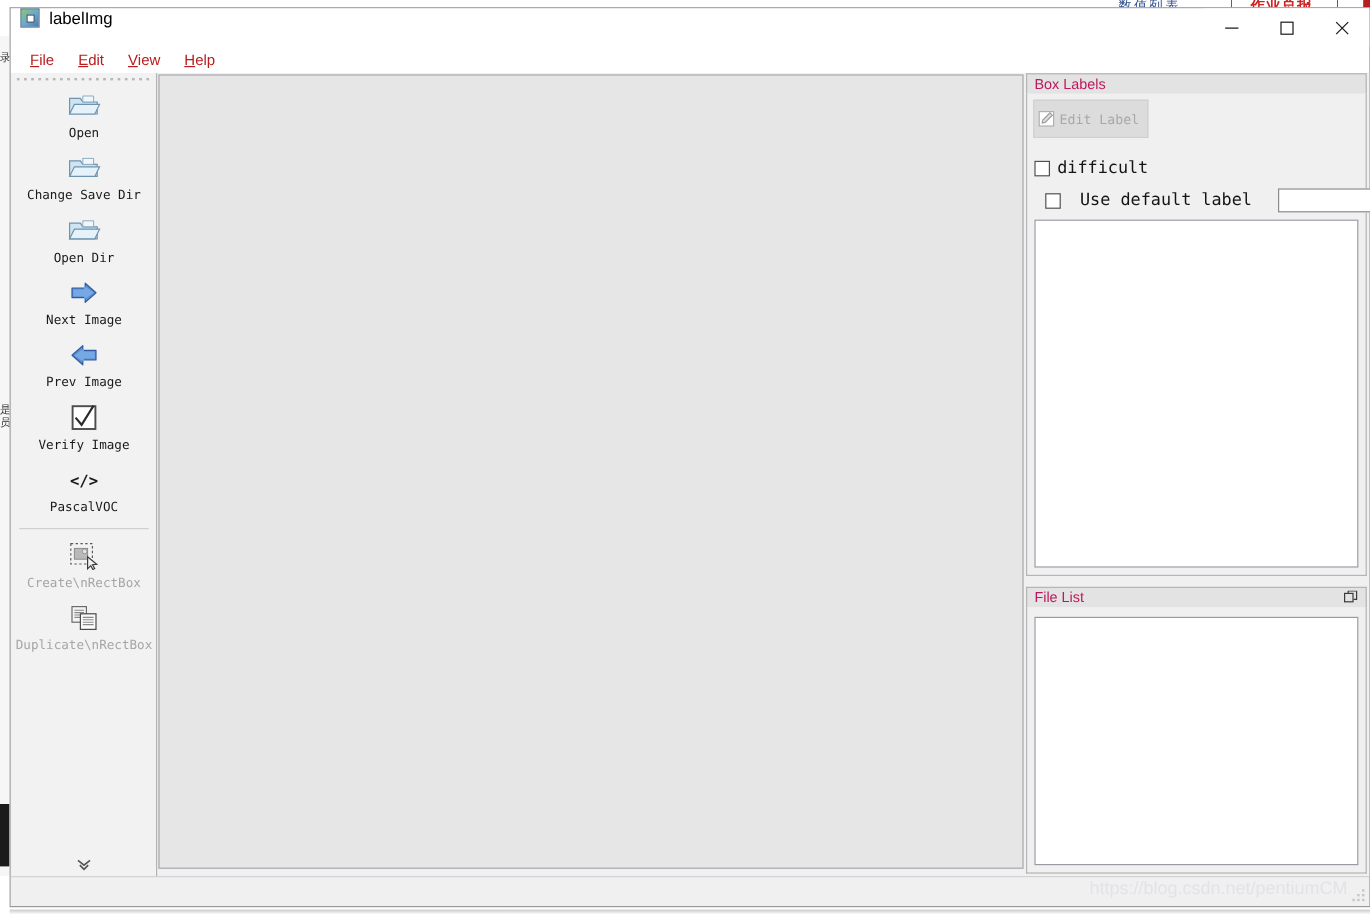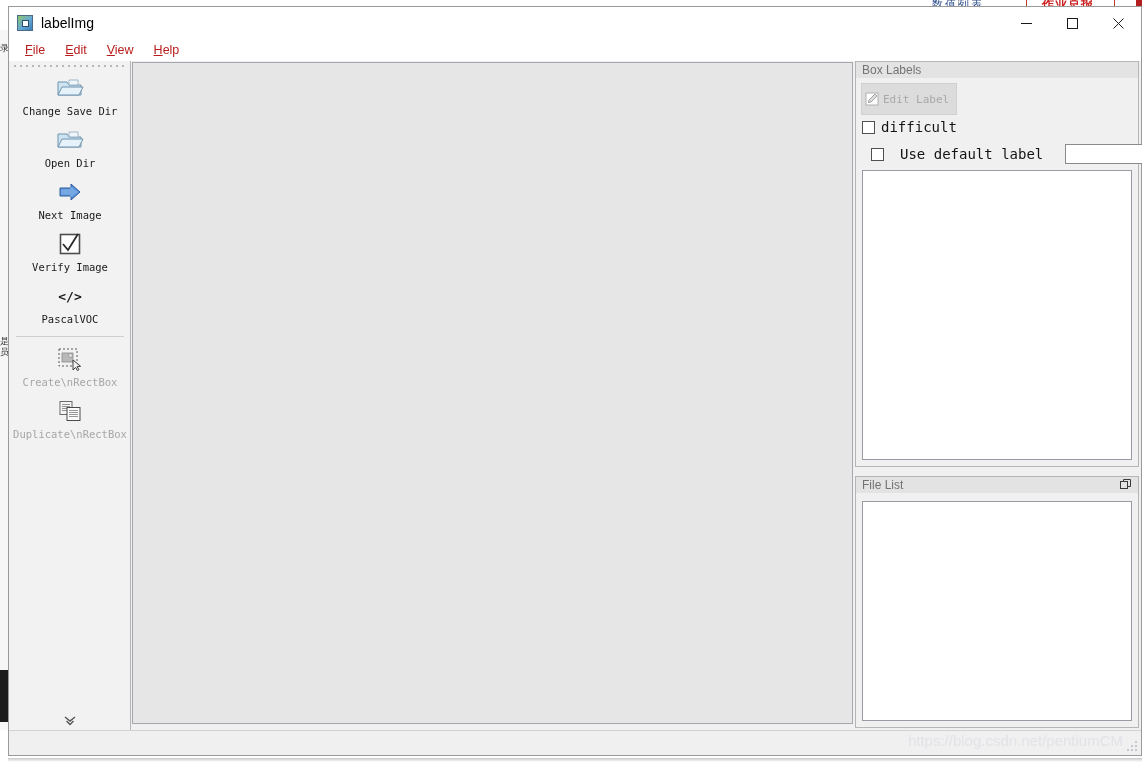--- a/index.html
+++ b/index.html
@@ -87,21 +87,20 @@
     box-sizing: border-box;
     display: flex;
     flex-direction: column;
   }
 
   
   #title-bar {
     height: 32px;
     background: #ffffff;
     display: flex;
-    align-items: center;
     flex: 0 0 auto;
     position: relative;
   }
   #app-icon {
     width: 16px; height: 16px;
     margin-left: 8px;
     border: 1px solid #4a6a8a;
     background: linear-gradient(135deg, #8fc66b 0%, #63a9d6 55%, #3f7fb5 100%);
     box-sizing: border-box;
     position: relative;
@@ -246,21 +245,21 @@
   .dock-title {
     height: 17px;
     background: #e3e3e3;
     border: 1px solid #b5b5b5;
     border-bottom: none;
     box-sizing: border-box;
     display: flex;
     align-items: center;
     padding: 0 6px;
     font-size: 12px;
-    color: #737373;
+    color: #be185d;
     font-family: "Liberation Sans", sans-serif;
     position: relative;
     flex: 0 0 auto;
   }
   .dock-title .float-icon {
     position: absolute;
     right: 6px; top: 2px;
   }
   .dock-panel {
     background: #f0f0f0;
@@ -273,21 +272,21 @@
   .edit-label-btn {
     width: 96px;
     height: 19px;
     background: #dcdcdc;
     border: 1px solid #d0d0d0;
     box-sizing: border-box;
     display: flex;
     align-items: center;
     gap: 3px;
     padding: 15px 3px;
-    margin: 1px 0 4px 1px;
+    margin: 1px 0 17px 1px;
   }
   .edit-label-btn .txt {
     font-family: "DejaVu Sans Mono", monospace;
     font-size: 11px;
     color: #a8a8a8;
     white-space: nowrap;
   }
   .cb-row {
     display: flex;
     align-items: center;
@@ -432,53 +431,72 @@
     <div class="menu-item"><u>E</u><span>dit</span></div>
     <div class="menu-item"><u>V</u><span>iew</span></div>
     <div class="menu-item"><u>H</u><span>elp</span></div>
   </div>
 
   <div id="body-row">
 
     <div id="toolbar">
       <div id="toolbar-grip"></div>
 
-
       <div class="tool-btn">
         <span class="tool-icon">
           <svg width="28" height="24" viewBox="0 0 28 24">
             <path d="M2 6 L11 6 L13 9 L25 9 L25 19 L2 19 Z" fill="#cfe4f2" stroke="#6e93ad" stroke-width="1"></path>
             <path d="M2 19 L6 11 L27 11 L23 19 Z" fill="#e6f2fa" stroke="#6e93ad" stroke-width="1"></path>
             <path d="M13 4 L22 4 L22 9 L13 9 Z" fill="#f0f6fa" stroke="#8aa8bd" stroke-width="0.8"></path>
           </svg>
         </span>
-        <span class="tool-label">Change Save Dir</span>
+        <span class="tool-label">Open</span>
       </div>
 
       <div class="tool-btn">
         <span class="tool-icon">
           <svg width="28" height="24" viewBox="0 0 28 24">
             <path d="M2 6 L11 6 L13 9 L25 9 L25 19 L2 19 Z" fill="#cfe4f2" stroke="#6e93ad" stroke-width="1"></path>
             <path d="M2 19 L6 11 L27 11 L23 19 Z" fill="#e6f2fa" stroke="#6e93ad" stroke-width="1"></path>
             <path d="M13 4 L22 4 L22 9 L13 9 Z" fill="#f0f6fa" stroke="#8aa8bd" stroke-width="0.8"></path>
           </svg>
         </span>
+        <span class="tool-label">Change Save Dir</span>
+      </div>
+
+      <div class="tool-btn">
+        <span class="tool-icon">
+          <svg width="28" height="24" viewBox="0 0 28 24">
+            <path d="M2 6 L11 6 L13 9 L25 9 L25 19 L2 19 Z" fill="#cfe4f2" stroke="#6e93ad" stroke-width="1"></path>
+            <path d="M2 19 L6 11 L27 11 L23 19 Z" fill="#e6f2fa" stroke="#6e93ad" stroke-width="1"></path>
+            <path d="M13 4 L22 4 L22 9 L13 9 Z" fill="#f0f6fa" stroke="#8aa8bd" stroke-width="0.8"></path>
+          </svg>
+        </span>
         <span class="tool-label">Open Dir</span>
       </div>
 
       <div class="tool-btn">
         <span class="tool-icon">
           <svg width="28" height="22" viewBox="0 0 28 22">
             <path d="M4 7 L15 7 L15 3 L24 11 L15 19 L15 15 L4 15 Z" fill="#5b8fd6" stroke="#2f5c9e" stroke-width="1" stroke-linejoin="round"></path>
             <path d="M5 8.2 L14 8.2 L14 5.2 L22 11 L14 16.8 L14 13.8 L5 13.8 Z" fill="#7fb0e8" opacity="0.75"></path>
           </svg>
         </span>
         <span class="tool-label">Next Image</span>
       </div>
 
+      <div class="tool-btn">
+        <span class="tool-icon">
+          <svg width="28" height="22" viewBox="0 0 28 22">
+            <path d="M24 7 L13 7 L13 3 L4 11 L13 19 L13 15 L24 15 Z" fill="#5b8fd6" stroke="#2f5c9e" stroke-width="1" stroke-linejoin="round"></path>
+            <path d="M23 8.2 L14 8.2 L14 5.2 L6 11 L14 16.8 L14 13.8 L23 13.8 Z" fill="#7fb0e8" opacity="0.75"></path>
+          </svg>
+        </span>
+        <span class="tool-label">Prev Image</span>
+      </div>
 
       <div class="tool-btn">
         <span class="tool-icon">
           <svg width="24" height="24" viewBox="0 0 24 24">
             <rect x="2.5" y="2.5" width="19" height="19" fill="#ffffff" stroke="#4d4d4d" stroke-width="1.6"></rect>
             <path d="M5 12 L10 18 L20 2" fill="none" stroke="#2b2b2b" stroke-width="1.8"></path>
           </svg>
         </span>
         <span class="tool-label">Verify Image</span>
       </div>

